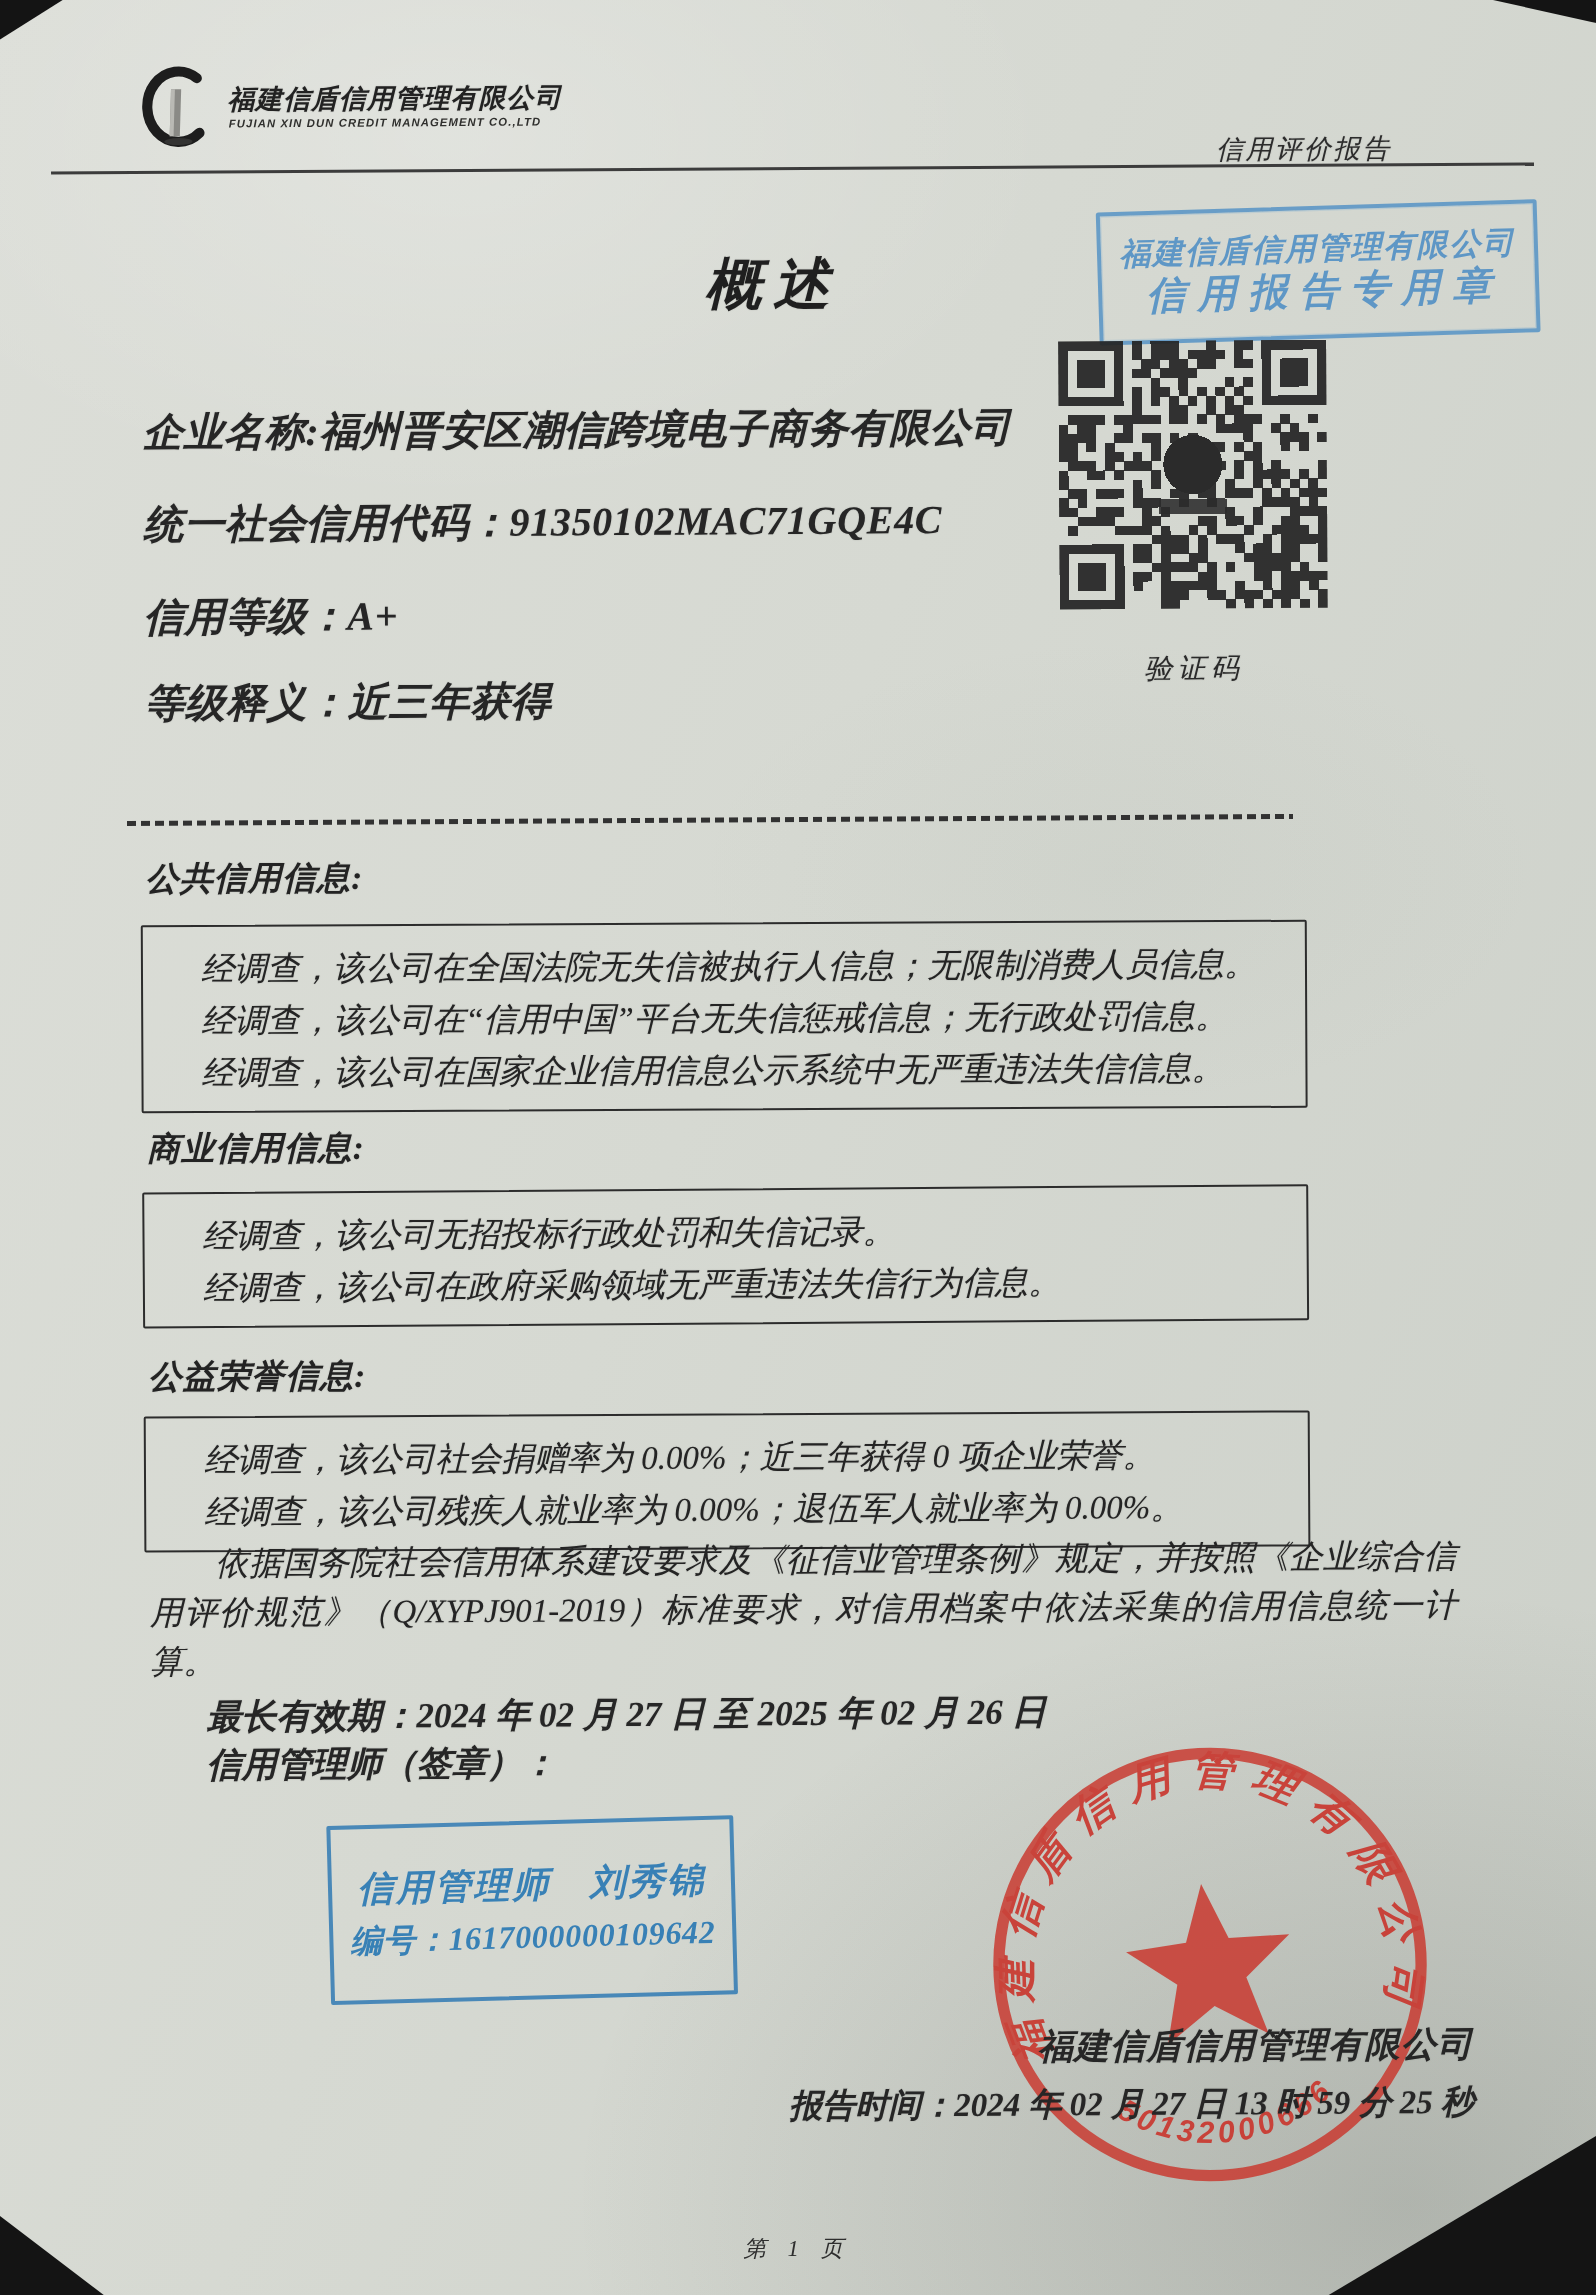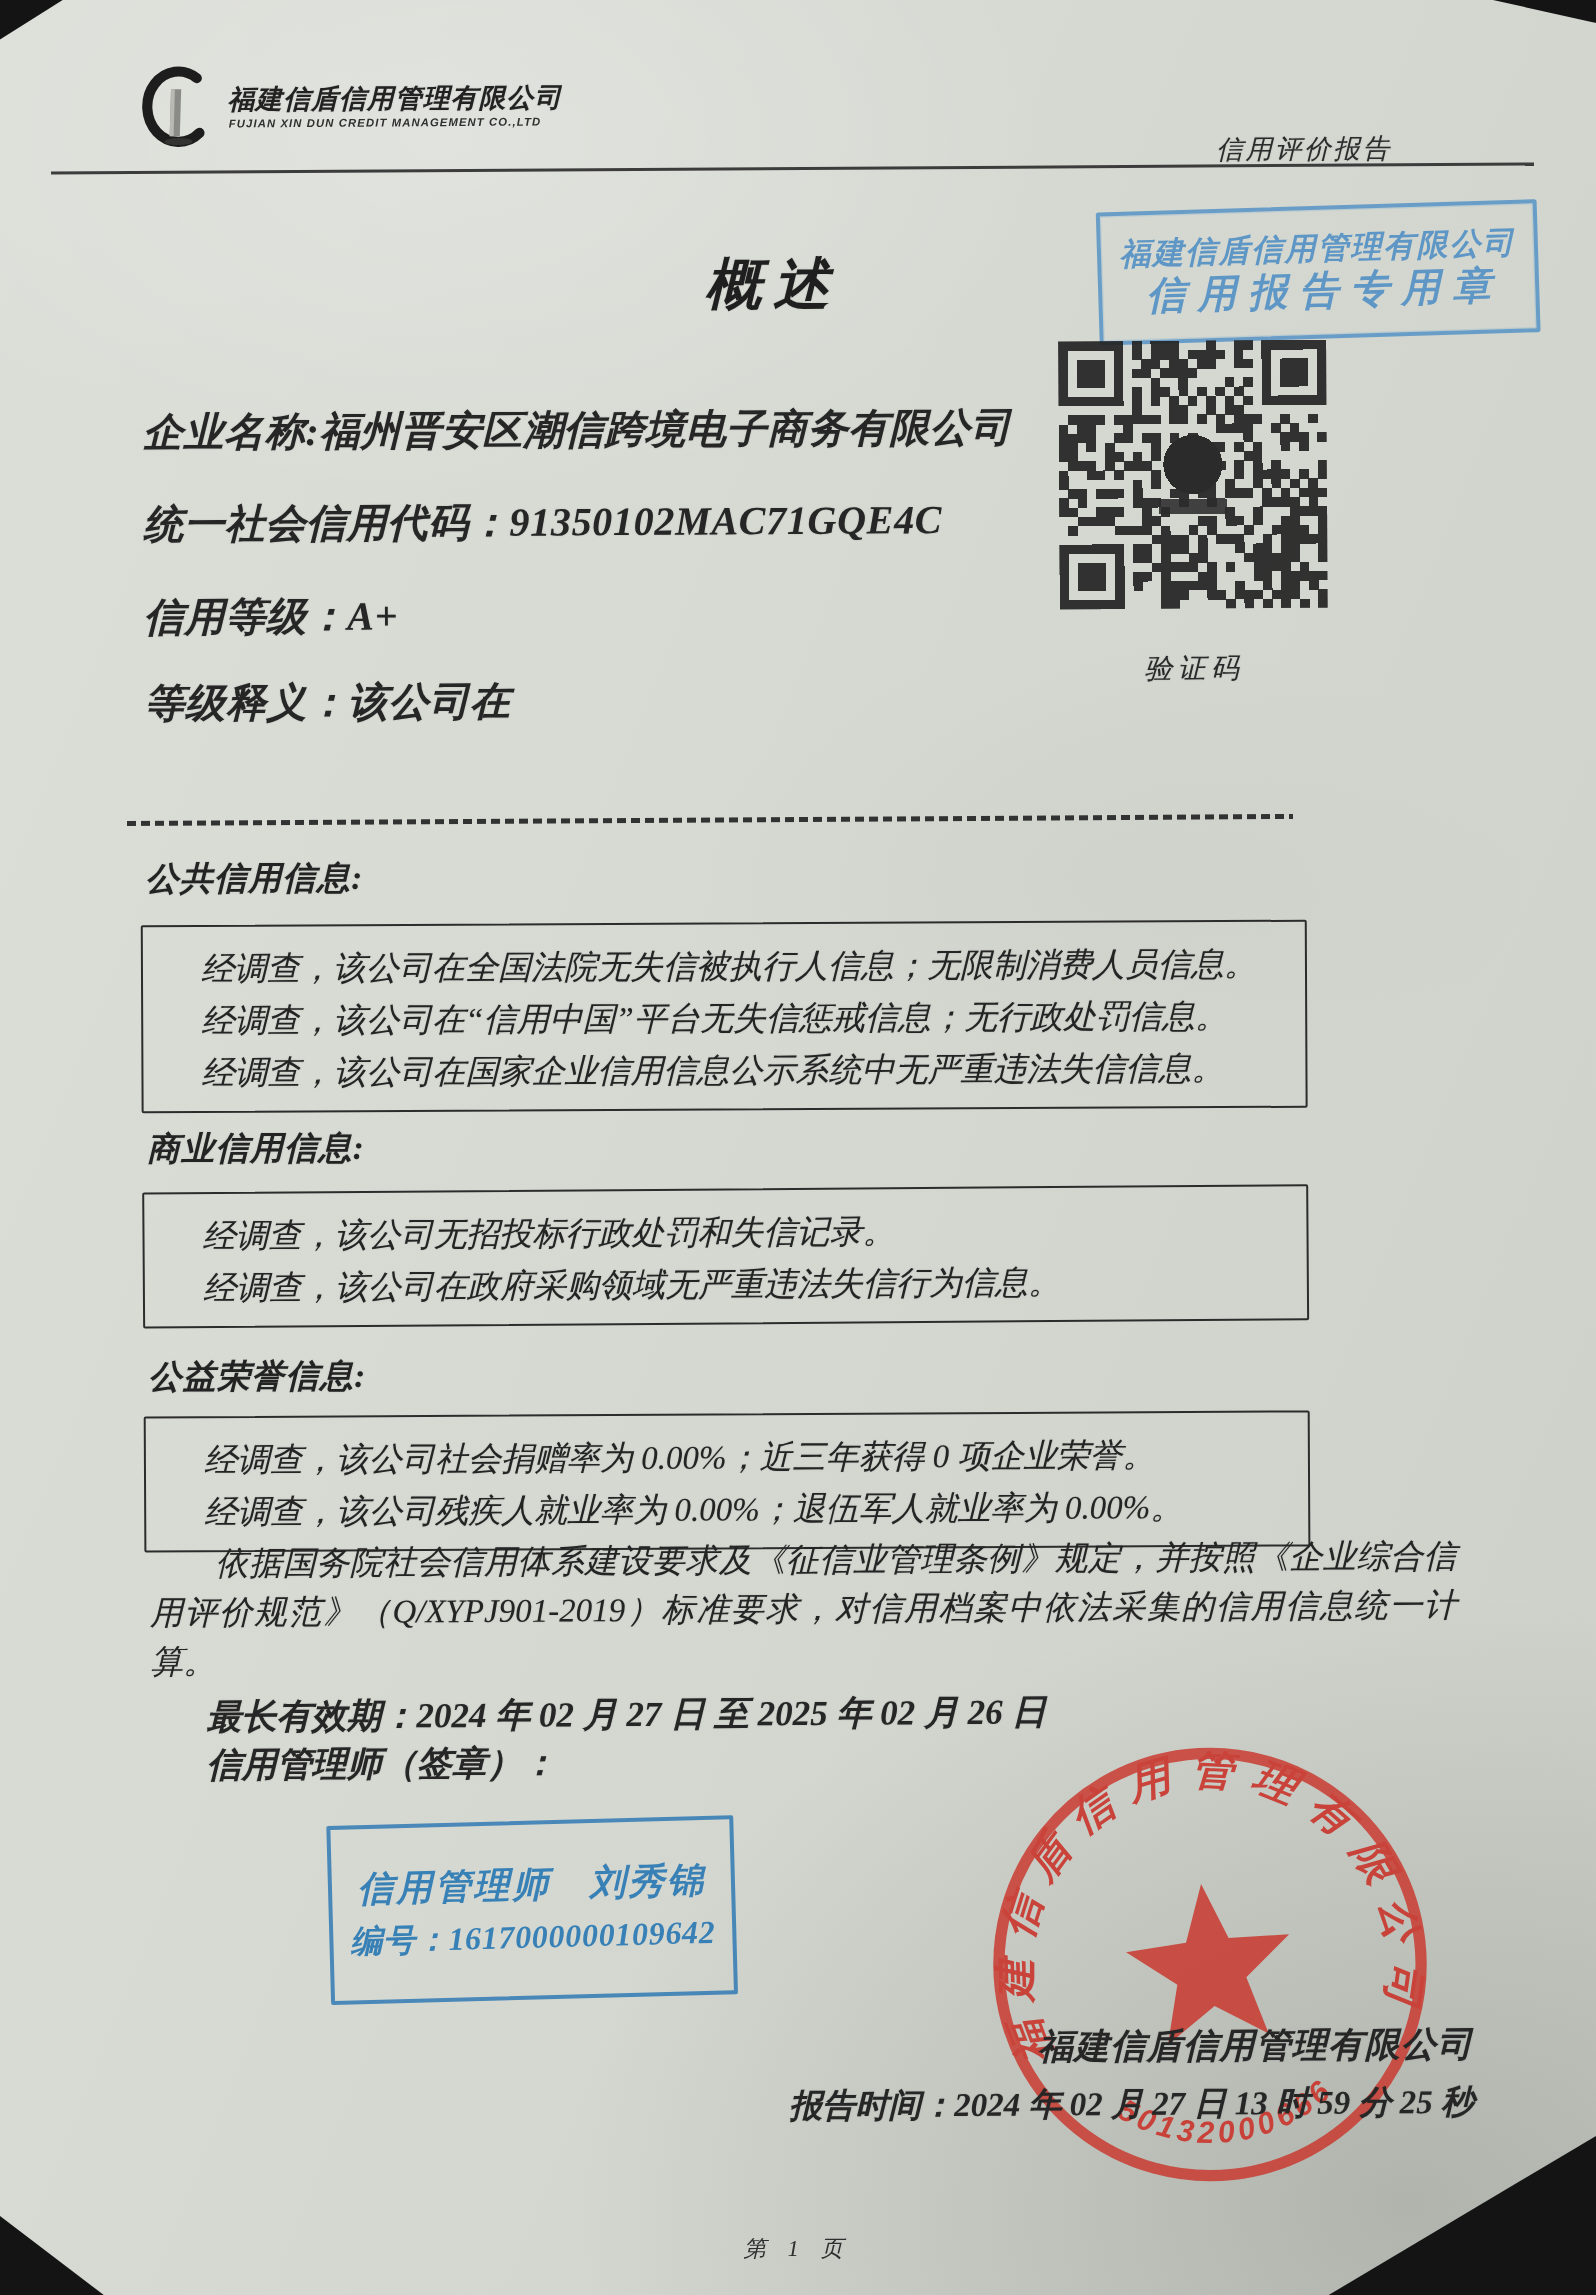--- a/index.html
+++ b/index.html
@@ -102,21 +102,21 @@
     <div class="abs seal-top">
       <div class="l1">福建信盾信用管理有限公司</div>
       <div class="l2">信用报告专用章</div>
     </div>
 
     <div class="abs soft doc-title">概述</div>
 
     <div class="abs soft field f1"><span>企业名称:</span><span>福州晋安区潮信跨境电子商务有限公司</span></div>
     <div class="abs soft field f2"><span>统一社会信用代码：</span><span>91350102MAC71GQE4C</span></div>
     <div class="abs soft field f3"><span>信用等级：</span><span>A+</span></div>
-    <div class="abs soft field f4"><span>等级释义：</span><span>该公司在</span></div>
+    <div class="abs soft field f4"><span>等级释义：</span><span>近三年获得</span></div>
 
     <div class="abs qr" id="qrBox"><svg viewBox="0 0 29 29" shape-rendering="crispEdges">
           <g fill="#232323" opacity=".92">
             <rect x="0" y="0" width="1.04" height="1.04"></rect>
             <rect x="1" y="0" width="1.04" height="1.04"></rect>
             <rect x="2" y="0" width="1.04" height="1.04"></rect>
             <rect x="3" y="0" width="1.04" height="1.04"></rect>
             <rect x="4" y="0" width="1.04" height="1.04"></rect>
             <rect x="5" y="0" width="1.04" height="1.04"></rect>
             <rect x="6" y="0" width="1.04" height="1.04"></rect>

